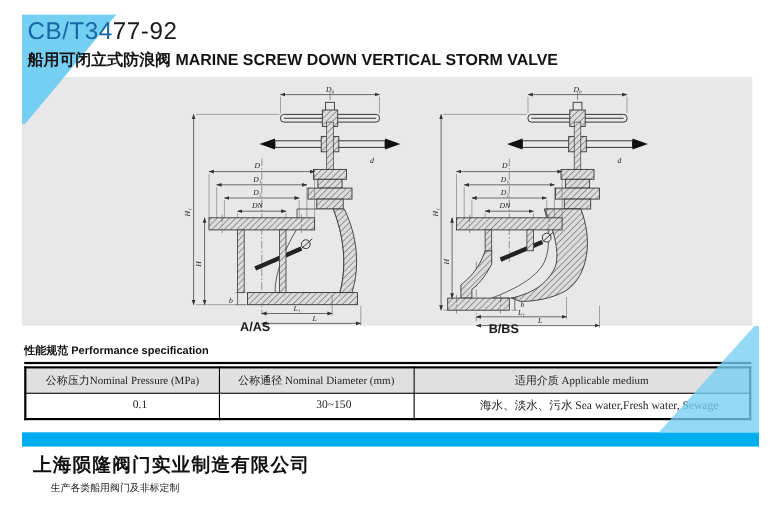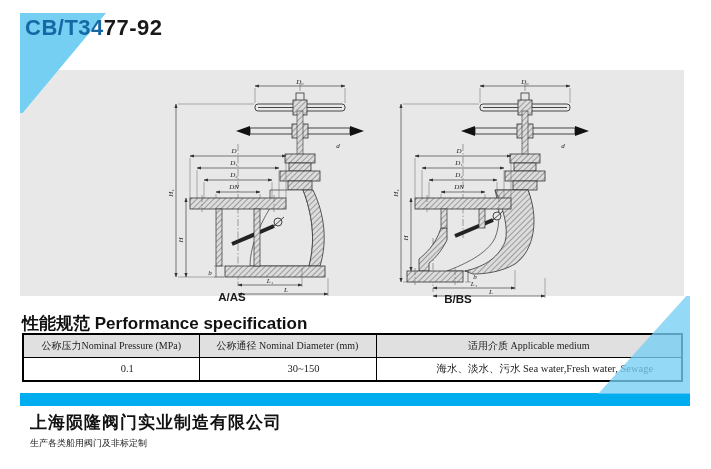--- a/index.html
+++ b/index.html
@@ -3,33 +3,33 @@
 <meta charset="utf-8">
 <style>
   * { margin:0; padding:0; box-sizing:border-box; }
   html,body { background:#ffffff; }
   body { font-family:"Liberation Sans","DejaVu Sans",sans-serif; }
   .page { position:relative; width:711px; height:469px; background:#fff; overflow:hidden; }
 
   
   .title-bg { position:absolute; left:20px; top:13px; width:86px; height:100px;
               background:#74cff2; clip-path:polygon(0 0,100% 0,3% 100%,0 100%); z-index:3; }
-  .std-code { position:absolute; left:25px; top:15px; font-size:22px; font-weight:bold;
+  .std-code { position:absolute; left:25px; top:15px; font-size:22px; font-weight:normal;
               letter-spacing:0.5px; z-index:4; }
   .std-code .blue { color:#1668a5; }
   .std-code .black { color:#1a1a1a; }
   .subtitle { position:absolute; left:25px; top:45px; font-size:14.5px; font-weight:bold;
               color:#141414; z-index:4; white-space:nowrap; }
 
   
   .panel { position:absolute; left:20px; top:70px; width:664px; height:226px;
            background:#e8e8e8; z-index:2; }
 
   
-  .spec-title { position:absolute; left:22px; top:312px; width:661px; font-size:17px;
+  .spec-title { position:absolute; left:22px; top:312px; width:661px; font-size:10px;
                 font-weight:bold; color:#111; border-bottom:2px solid #000;
                 padding-bottom:3px; z-index:2; }
   table.spec { position:absolute; left:22px; top:333px; width:661px; border-collapse:collapse;
                z-index:2; table-layout:fixed; }
   table.spec th, table.spec td { border:1px solid #000; text-align:center; color:#222;
                font-weight:normal; overflow:hidden; white-space:nowrap; }
   table.spec th { background:#e0e0e0; height:23px; font-size:10px; }
   table.spec td { background:#fff; height:24px; font-size:10.5px;padding-left:32px; }
   table.spec { border:2px solid #000;font-family:Liberation Serif, serif; }
   .col1 { width:176px; } .col2 { width:177px;margin-top:16px; }
@@ -37,39 +37,40 @@
   
   .tri-right { position:absolute; left:598px; top:296px; width:92px; height:98px;
                background:rgba(118,206,244,0.78);
                clip-path:polygon(96% 0,100% 0,100% 100%,0 100%); z-index:5; }
   .bar { position:absolute; left:20px; top:393px; width:670px; height:13px;
          background:#00aeef; z-index:4; }
 
   
   .company { position:absolute; left:30px; top:411px; font-size:17px; font-weight:bold;
              color:#111; letter-spacing:1px; z-index:4; }
-  .tagline { position:absolute; left:30px; top:437px; font-size:9px; color:#222; z-index:4; }
+  .tagline { position:absolute; left:46px; top:437px; font-size:9px; color:#222; z-index:4; }
 
   
   .ln { stroke:#333; stroke-width:0.9; fill:none; }
   .dim { stroke:#444; stroke-width:0.7; fill:none; }
   .ext { stroke:#555; stroke-width:0.45; fill:none; }
   .cl  { stroke:#666; stroke-width:0.6; fill:none; stroke-dasharray:7 2 1.5 2; }
   .dt  { font-family:"Liberation Serif","DejaVu Serif",serif; font-style:italic;
          font-size:7px; fill:#1a1a1a; text-anchor:middle; }
   .dlabel { font-family:"Liberation Sans","DejaVu Sans",sans-serif; font-weight:bold;
             font-size:11.5px; fill:#1a1a1a; text-anchor:middle; font-style:normal; }
 </style>
 </head>
 <body>
 
 <div class="page">
 
   <div class="title-bg"></div>
   <div class="std-code"><span class="blue">CB/T34</span><span class="black">77-92</span></div>
+  <div class="subtitle"><span>船用可闭立式防浪阀</span> <span>MARINE SCREW DOWN VERTICAL STORM VALVE</span></div>
 
   <div class="panel">
     <svg width="664" height="235" viewBox="0 0 664 235">
       <defs>
         <pattern id="ht" width="4" height="4" patternUnits="userSpaceOnUse" patternTransform="rotate(45)">
           <rect width="4" height="4" fill="#dcdcdc"></rect>
           <line x1="0" y1="0" x2="0" y2="4" stroke="#5a5a5a" stroke-width="1"></line>
         </pattern>
         <marker id="arw" viewBox="0 0 10 10" refX="9" refY="5" markerWidth="7" markerHeight="7" orient="auto-start-reverse">
           <path d="M0,1.5 L10,5 L0,8.5 Z" fill="#333"></path>

